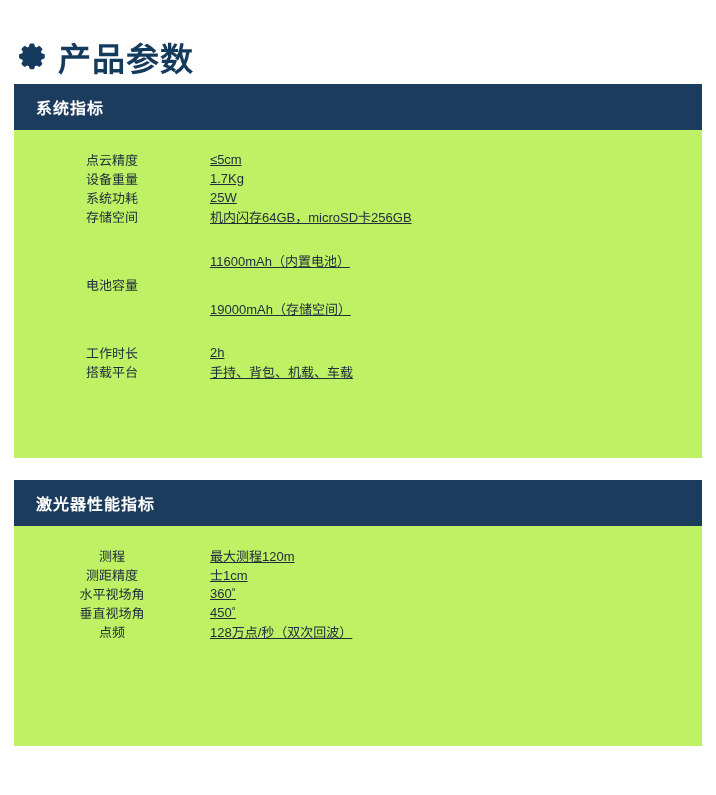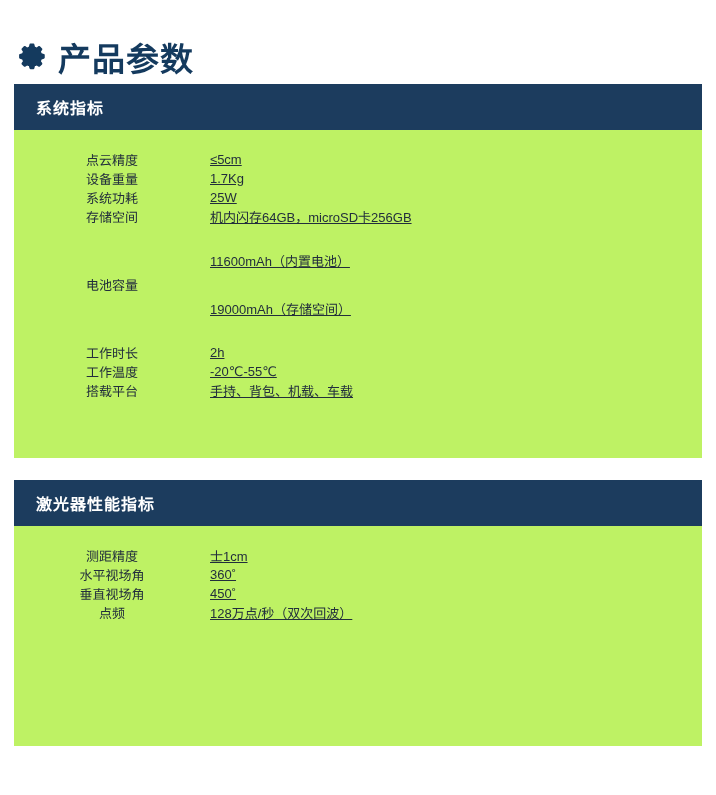--- a/index.html
+++ b/index.html
@@ -155,40 +155,40 @@
             <td class="value">
               <div class="value-line">11600mAh（内置电池）</div>
               <div class="value-line">19000mAh（存储空间）</div>
             </td>
           </tr>
           <tr>
             <td class="label">工作时长</td>
             <td class="value">2h</td>
           </tr>
           <tr>
-            <td class="label">工作温度</td>
-            <td class="value">-20℃-55℃</td>
-          </tr>
-          <tr>
             <td class="label">搭载平台</td>
             <td class="value">手持、背包、机载、车载</td>
           </tr>
         </tbody>
       </table>
     </div>
   </div>
 
   <div class="section">
     <div class="section-head">
       <span class="section-head-title">激光器性能指标</span>
     </div>
     <div class="section-body laser">
       <table class="spec">
         <tbody>
           <tr>
+            <td class="label">测程</td>
+            <td class="value">最大测程120m</td>
+          </tr>
+          <tr>
             <td class="label">测距精度</td>
             <td class="value">士1cm</td>
           </tr>
           <tr>
             <td class="label">水平视场角</td>
             <td class="value">360˚</td>
           </tr>
           <tr>
             <td class="label">垂直视场角</td>
             <td class="value">450˚</td>

